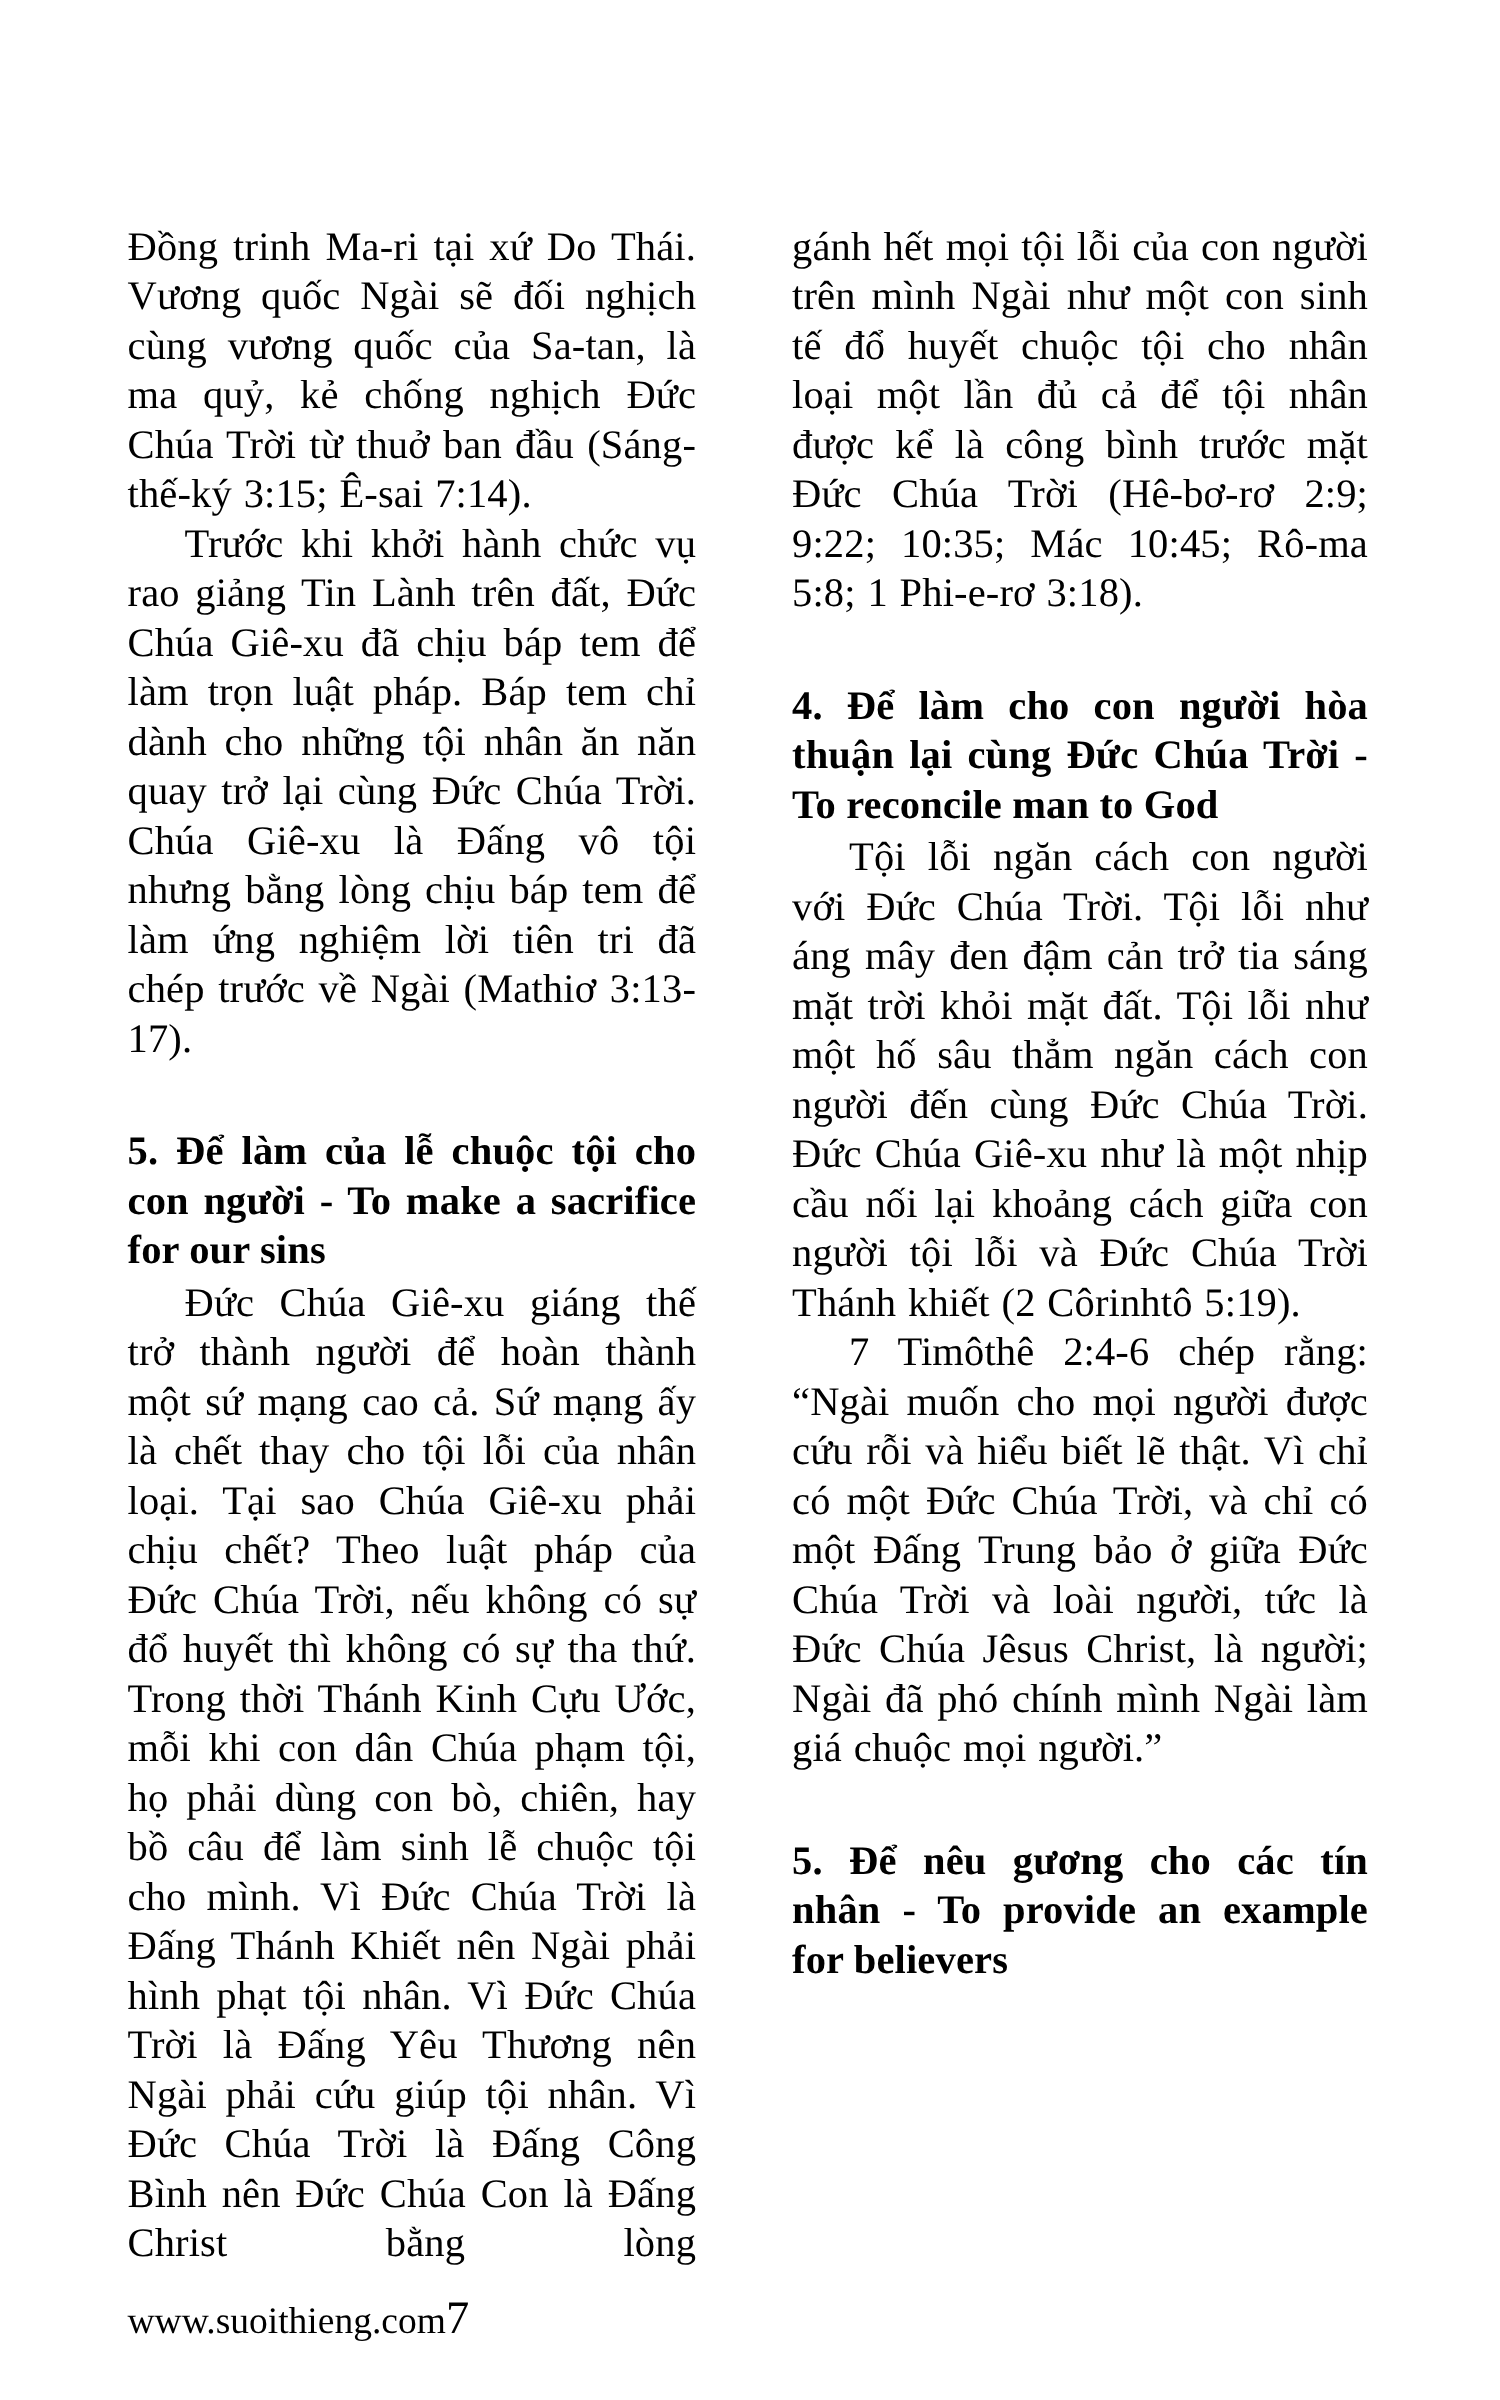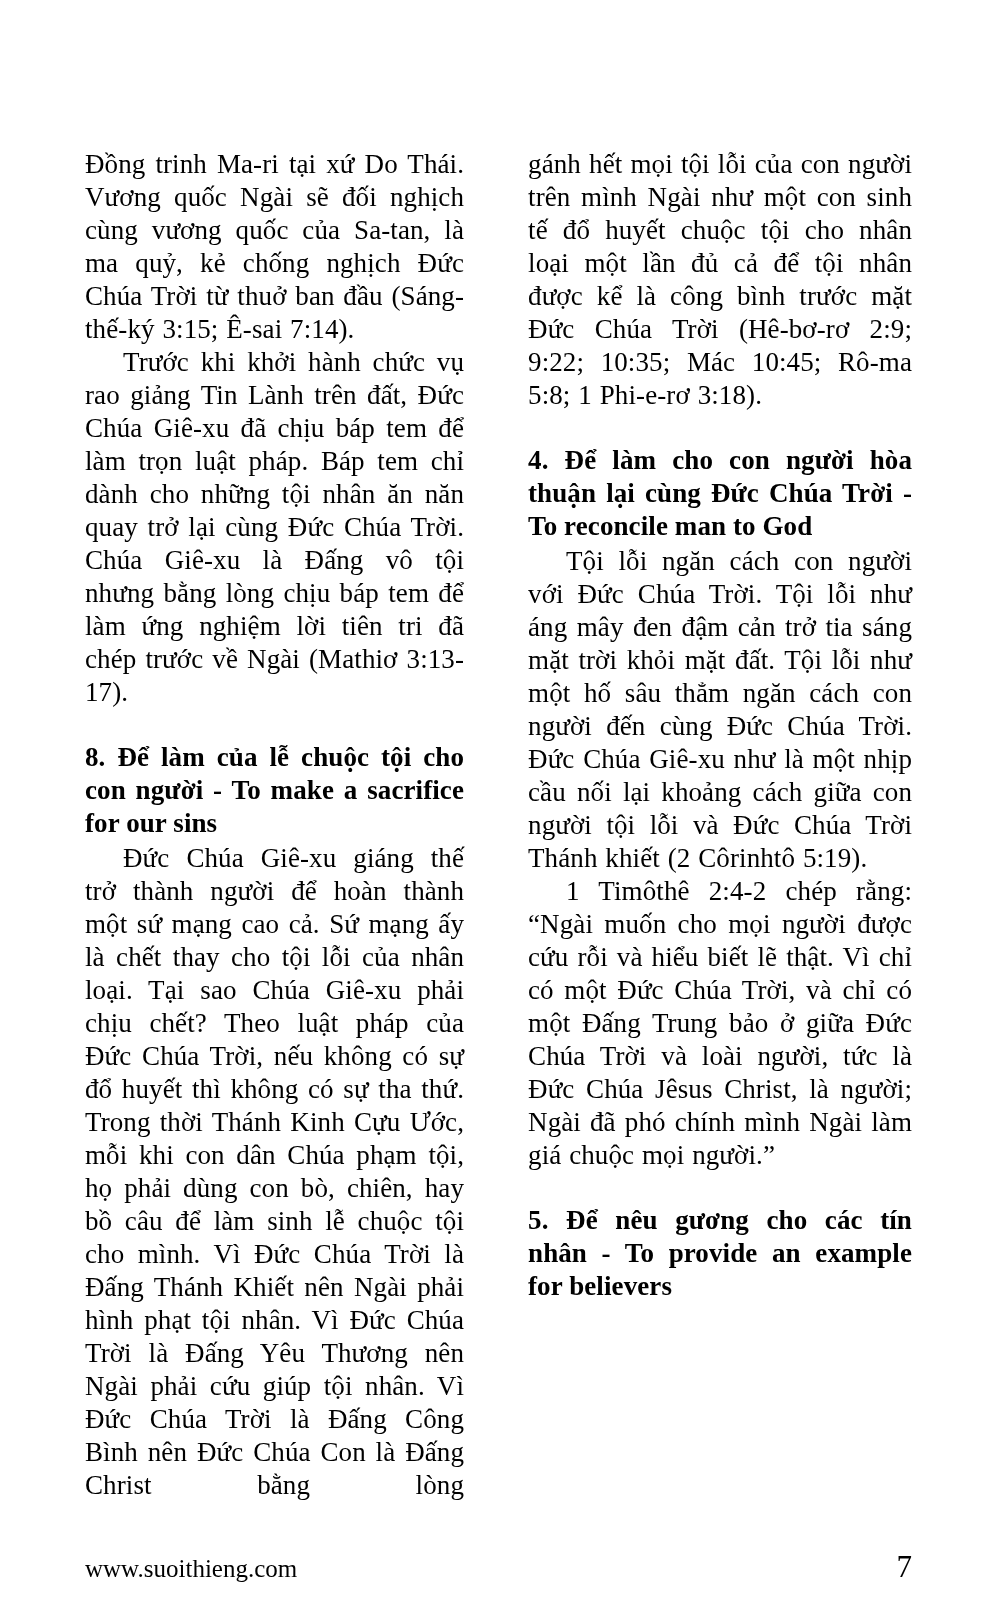--- a/index.html
+++ b/index.html
@@ -32,65 +32,64 @@
     margin: 0;
     font-size: 27px;
     line-height: 33px;
     text-align: justify;
     letter-spacing: 0.1px;
     word-spacing: 1px;
   }
   p.indent { text-indent: 38px; }
   p.cont-end { text-align-last: justify; }
   h2.section-heading {
-    margin: 32px 0 2px 0;
+    margin: 42px 0 2px 0;
     font-size: 27px;
     line-height: 33px;
     font-weight: bold;
     text-align: justify;
     letter-spacing: 0.1px;
   }
   .quote-text {
   }
   .page-footer {
     position: absolute;
     left: 85px;
     right: 88px;
     top: 1528px;
     display: flex;
-    justify-content: space-between;
+    justify-content: flex-start;
     align-items: baseline;
-    margin-top: 22px;
   }
   .footer-site {
     font-size: 25px;
     line-height: 34px;
   }
   .footer-pagenum {
     font-size: 31px;
     line-height: 34px;
   }
 </style>
 </head>
 <body>
 
 <div class="page-body">
 
   <div class="col col-left">
     <p class="para">Đồng trinh Ma-ri tại xứ Do Thái. Vương quốc Ngài sẽ đối nghịch cùng vương quốc của Sa-tan, là ma quỷ, kẻ chống nghịch Đức Chúa Trời từ thuở ban đầu (Sáng-thế-ký 3:15; Ê-sai 7:14).</p>
     <p class="para indent">Trước khi khởi hành chức vụ rao giảng Tin Lành trên đất, Đức Chúa Giê-xu đã chịu báp tem để làm trọn luật pháp. Báp tem chỉ dành cho những tội nhân ăn năn quay trở lại cùng Đức Chúa Trời. Chúa Giê-xu là Đấng vô tội nhưng bằng lòng chịu báp tem để làm ứng nghiệm lời tiên tri đã chép trước về Ngài (Mathiơ 3:13-17).</p>
-    <h2 class="section-heading">8. Để làm của lễ chuộc tội cho con người - To make a sacrifice for our sins</h2>
+    <h2 class="section-heading">5. Để làm của lễ chuộc tội cho con người - To make a sacrifice for our sins</h2>
     <p class="para indent cont-end">Đức Chúa Giê-xu giáng thế trở thành người để hoàn thành một sứ mạng cao cả. Sứ mạng ấy là chết thay cho tội lỗi của nhân loại. Tại sao Chúa Giê-xu phải chịu chết? Theo luật pháp của Đức Chúa Trời, nếu không có sự đổ huyết thì không có sự tha thứ. Trong thời Thánh Kinh Cựu Ước, mỗi khi con dân Chúa phạm tội, họ phải dùng con bò, chiên, hay bồ câu để làm sinh lễ chuộc tội cho mình. Vì Đức Chúa Trời là Đấng Thánh Khiết nên Ngài phải hình phạt tội nhân. Vì Đức Chúa Trời là Đấng Yêu Thương nên Ngài phải cứu giúp tội nhân. Vì Đức Chúa Trời là Đấng Công Bình nên Đức Chúa Con là Đấng Christ bằng lòng</p>
   </div>
 
   <div class="col col-right">
     <p class="para">gánh hết mọi tội lỗi của con người trên mình Ngài như một con sinh tế đổ huyết chuộc tội cho nhân loại một lần đủ cả để tội nhân được kể là công bình trước mặt Đức Chúa Trời (Hê-bơ-rơ 2:9; 9:22; 10:35; Mác 10:45; Rô-ma 5:8; 1 Phi-e-rơ 3:18).</p>
     <h2 class="section-heading">4. Để làm cho con người hòa thuận lại cùng Đức Chúa Trời - To reconcile man to God</h2>
     <p class="para indent">Tội lỗi ngăn cách con người với Đức Chúa Trời. Tội lỗi như áng mây đen đậm cản trở tia sáng mặt trời khỏi mặt đất. Tội lỗi như một hố sâu thẳm ngăn cách con người đến cùng Đức Chúa Trời. Đức Chúa Giê-xu như là một nhịp cầu nối lại khoảng cách giữa con người tội lỗi và Đức Chúa Trời Thánh khiết (2 Côrinhtô 5:19).</p>
-    <p class="para indent"><span>1 Timôthê 2:4-2 chép rằng:</span>
+    <p class="para indent"><span>7 Timôthê 2:4-6 chép rằng:</span>
       <span class="quote-text">“Ngài muốn cho mọi người được cứu rỗi và hiểu biết lẽ thật. Vì chỉ có một Đức Chúa Trời, và chỉ có một Đấng Trung bảo ở giữa Đức Chúa Trời và loài người, tức là Đức Chúa Jêsus Christ, là người; Ngài đã phó chính mình Ngài làm giá chuộc mọi người.”</span></p>
     <h2 class="section-heading">5. Để nêu gương cho các tín nhân - To provide an example for believers</h2>
   </div>
 
 </div>
 
 <div class="page-footer">
   <span class="footer-site">www.suoithieng.com</span>
   <span class="footer-pagenum">7</span>
 </div>

